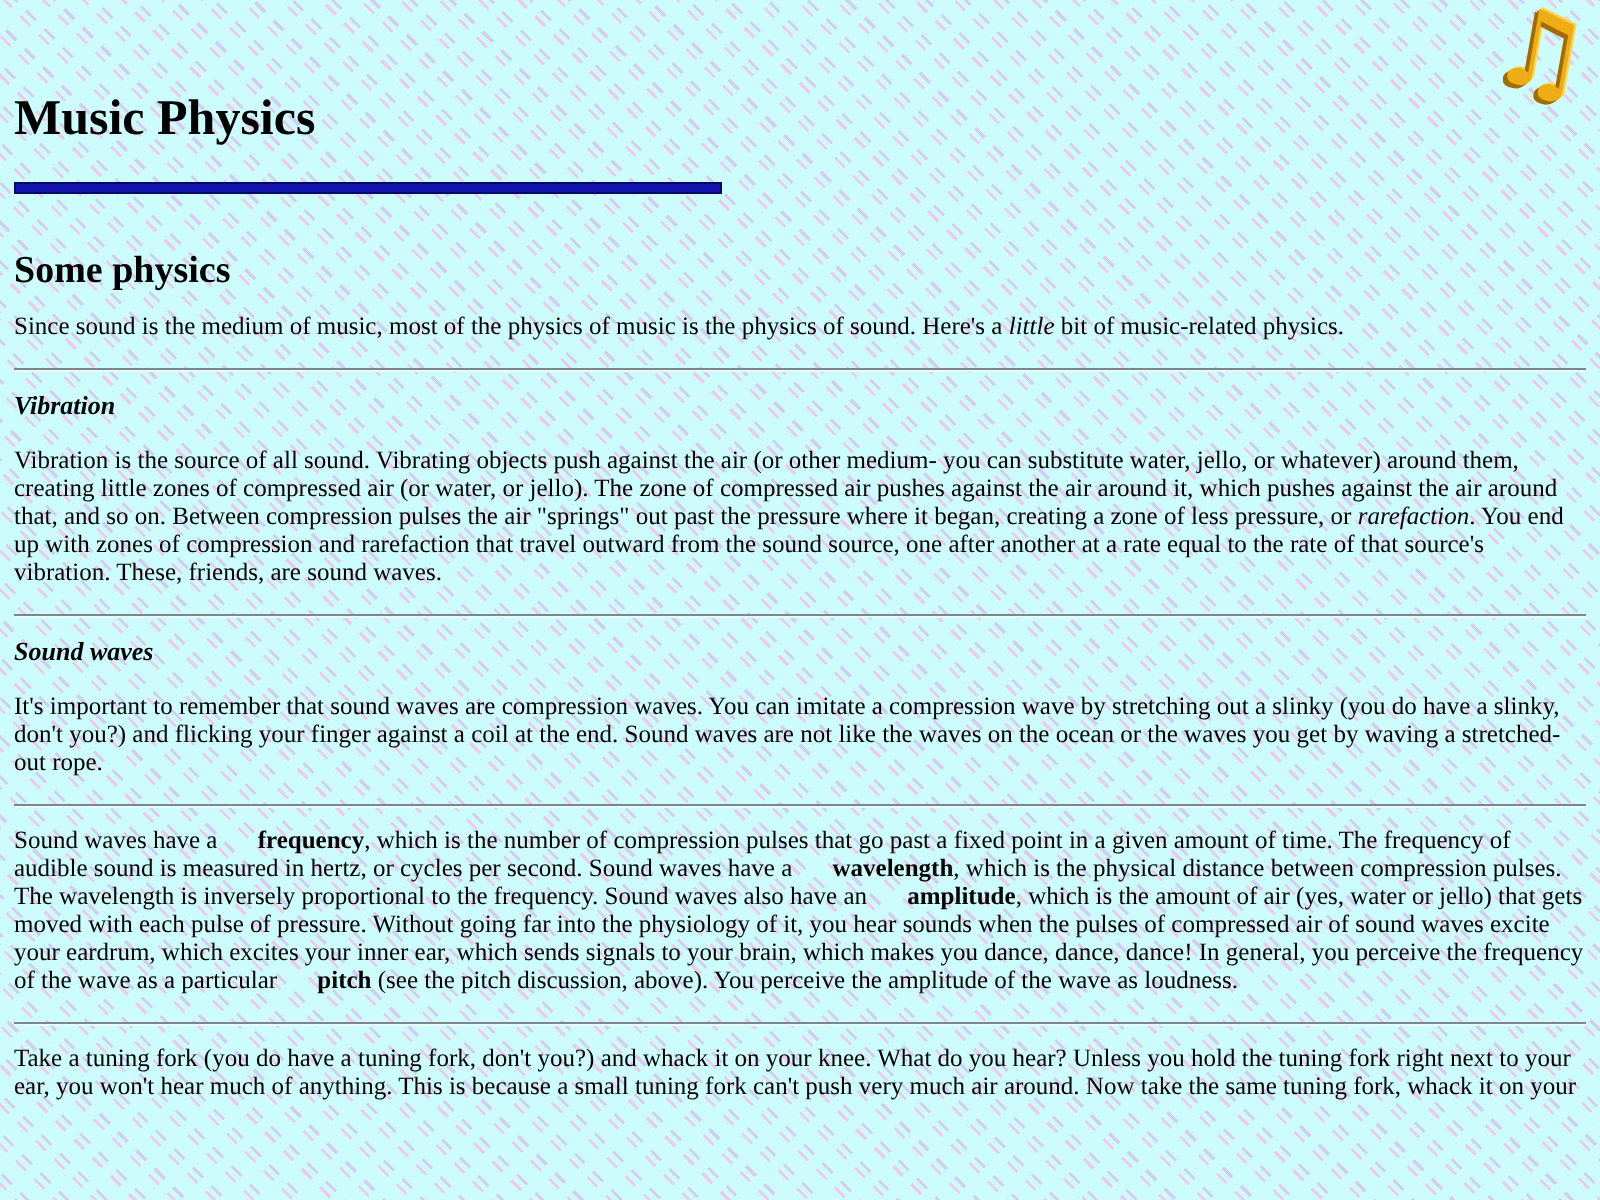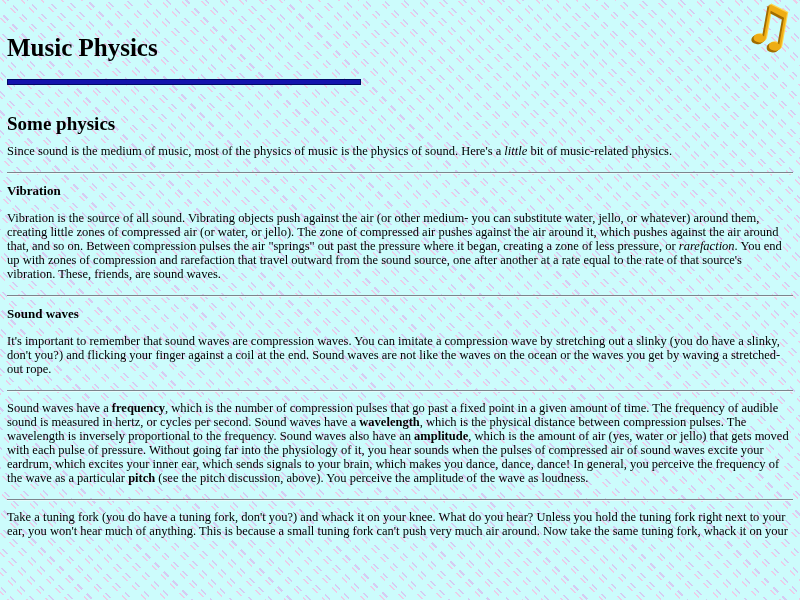--- a/index.html
+++ b/index.html
@@ -12,21 +12,21 @@
     font-family: "Liberation Serif", "DejaVu Serif", serif;
     background-color: #ccfcfc;
     
     background-image:
       repeating-linear-gradient(135deg, rgba(204,252,252,0) 0 7px, #ccfcfc 7px 13px),
       repeating-linear-gradient(45deg,
         rgba(0,0,0,0) 0 5px,  #ecccE8 5px 6.5px,
         rgba(0,0,0,0) 6.5px 9px, #d6cbf2 9px 10.5px,
         rgba(0,0,0,0) 10.5px 14px);
   }
-  .page { padding: 4px 7px 0 7px; }
+  .page { padding: 16px 7px 0 7px; }
 
   h1.page-title {
     font-size: 25px;
     line-height: 1.15;
     font-weight: bold;
     margin: 30px 0 16px 0;
   }
   .rule-blue {
     width: 352px;
     height: 4px;
@@ -48,37 +48,38 @@
     border: none;
     border-top: 1px solid #7d858d;
     border-bottom: 1px solid #e6fbfb;
     height: 0;
     margin: 14px 0 9px 0;
   }
   h3.section-heading {
     font-size: 13px;
     font-weight: bold;
     margin: 0 0 12px 0;
+    font-style: italic;
   }
   .note-icon {
     position: absolute;
     top: -6px;
     right: 6px;
     font-family: "DejaVu Sans", sans-serif;
     font-size: 54px;
     line-height: 1.2;
     color: #eead15;
     text-shadow:
       -2px 2px 0 #a06c00,
       -1px 1px 0 #b57d00,
        1px -1px 0 #ffd54f;
     transform: rotate(10deg);
   }
   i { }
-  b { font-weight: bold; }
+  b { font-weight: bold; margin-left: 17px; }
 </style>
 </head>
 <body>
 
 <div class="note-icon">♫</div>
 
 <div class="page">
 
   <h1 class="page-title">Music Physics</h1>
 

